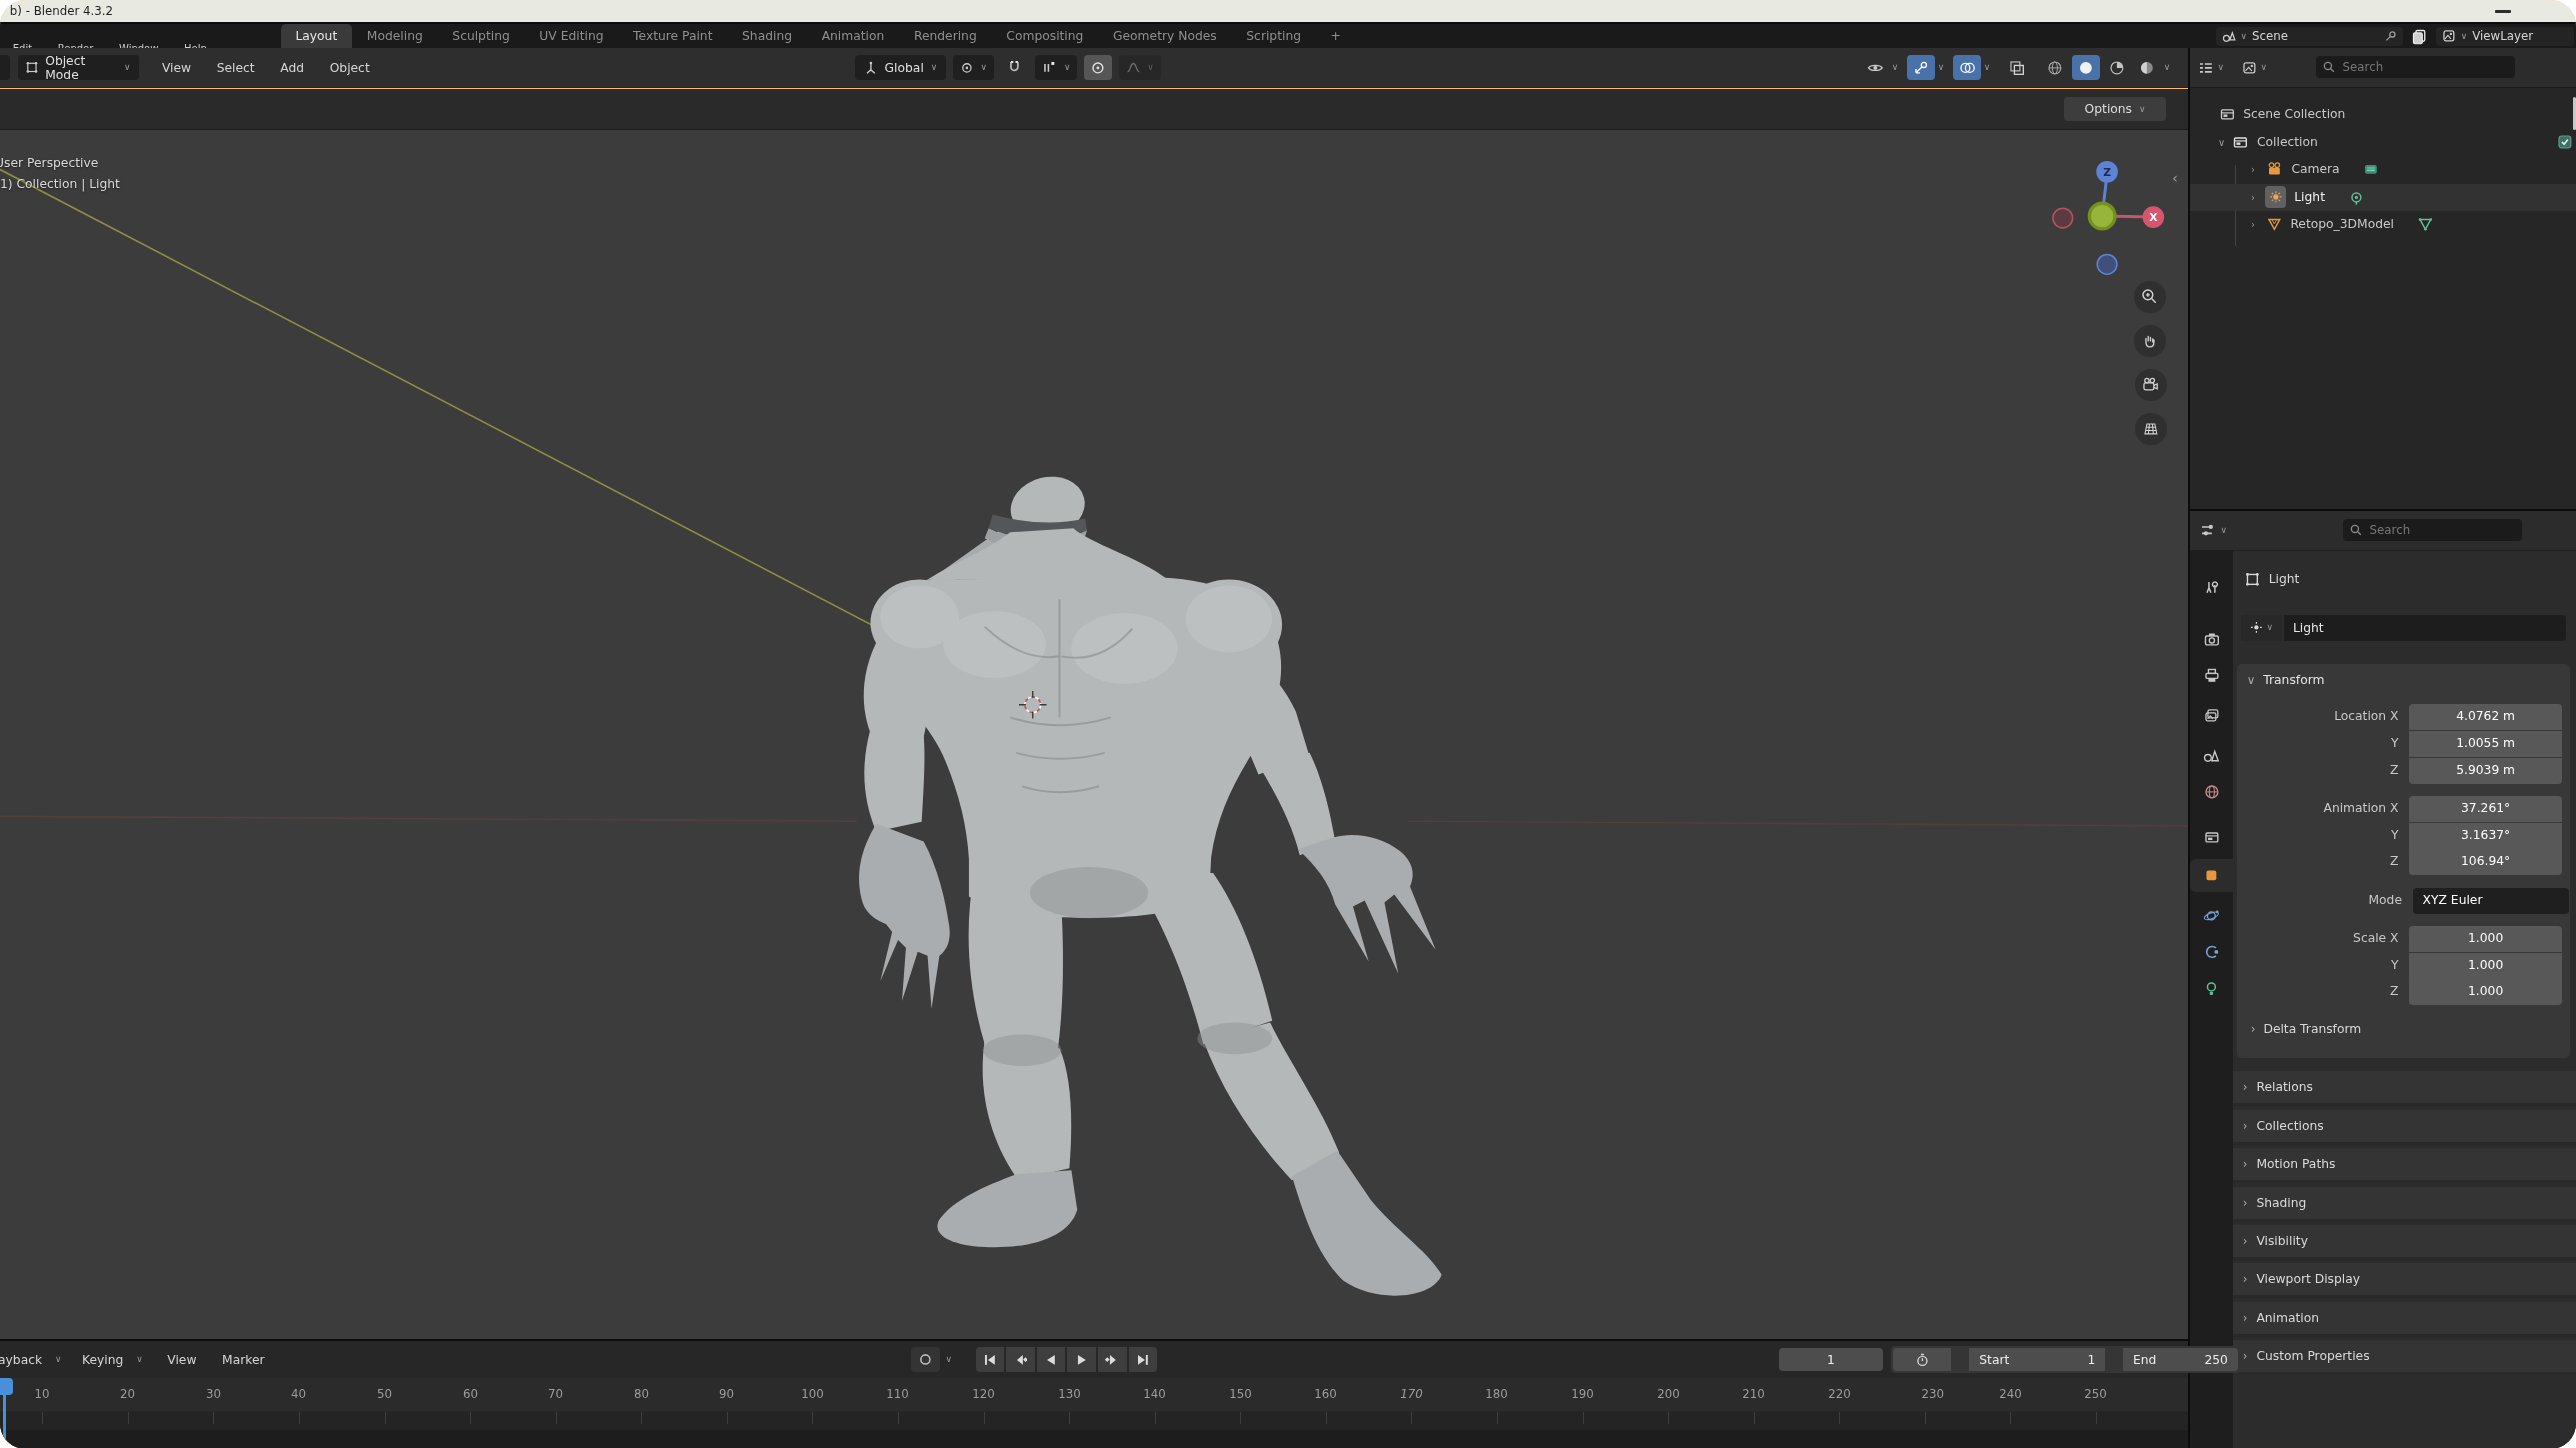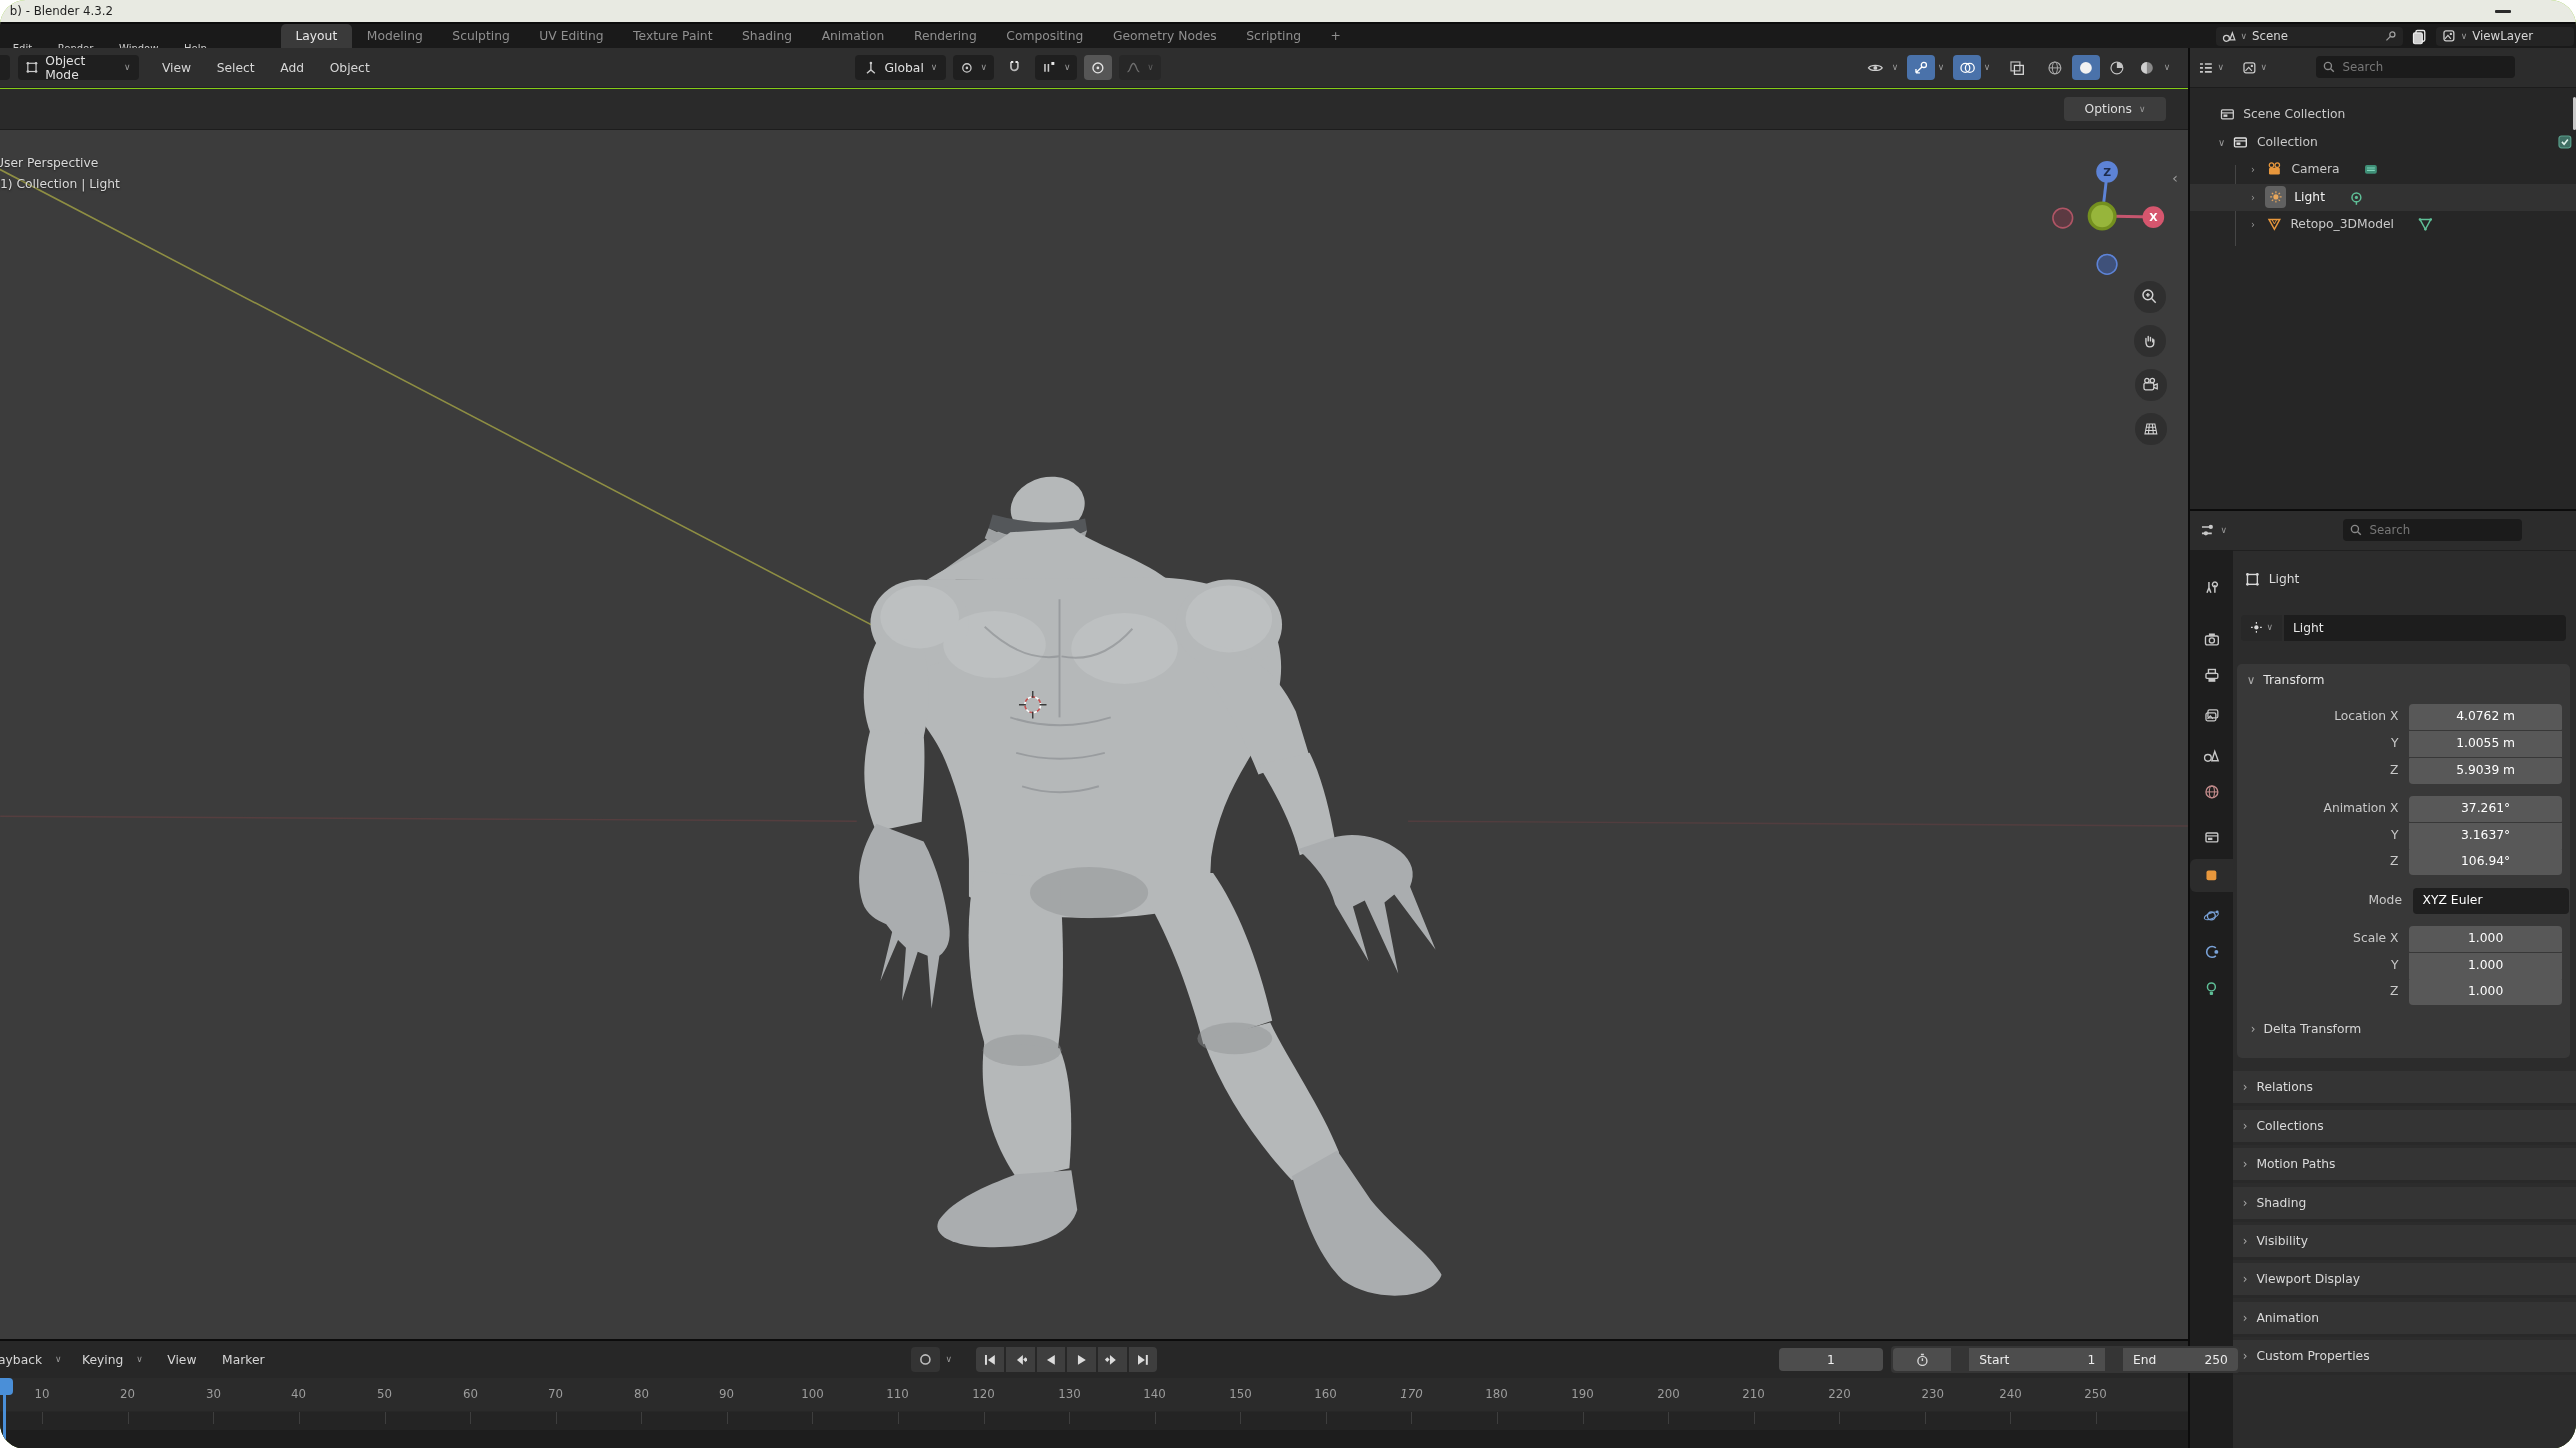--- a/index.html
+++ b/index.html
@@ -1,17 +1,17 @@
 <!DOCTYPE html>
 <html><head>
 <meta charset="utf-8">
 <style>
   html,body{margin:0;padding:0;background:#fff;}
   #app{position:relative;width:2576px;height:1449px;border-radius:25.6px;overflow:hidden;
-       background:#84cc16;font-family:"DejaVu Sans",sans-serif;color:#d0d0d0;
+       background:#fdba74;font-family:"DejaVu Sans",sans-serif;color:#d0d0d0;
        -webkit-font-smoothing:antialiased;}
   .abs{position:absolute;}
   .row{display:flex;align-items:center;}
   svg{display:block;}
   
   .titlebar{position:absolute;left:0;top:0;width:2576px;height:21.7px;background:#e8eae2;
             display:flex;align-items:center;border-bottom:2px solid #0c0c0c;}
   .titlebar .t{font-size:11.8px;color:#1f1f1f;margin-left:9.8px;}
   .win-min{position:absolute;left:2495px;top:9.8px;width:15.8px;height:3px;background:#2b2b2b;border-radius:1px;}
   

